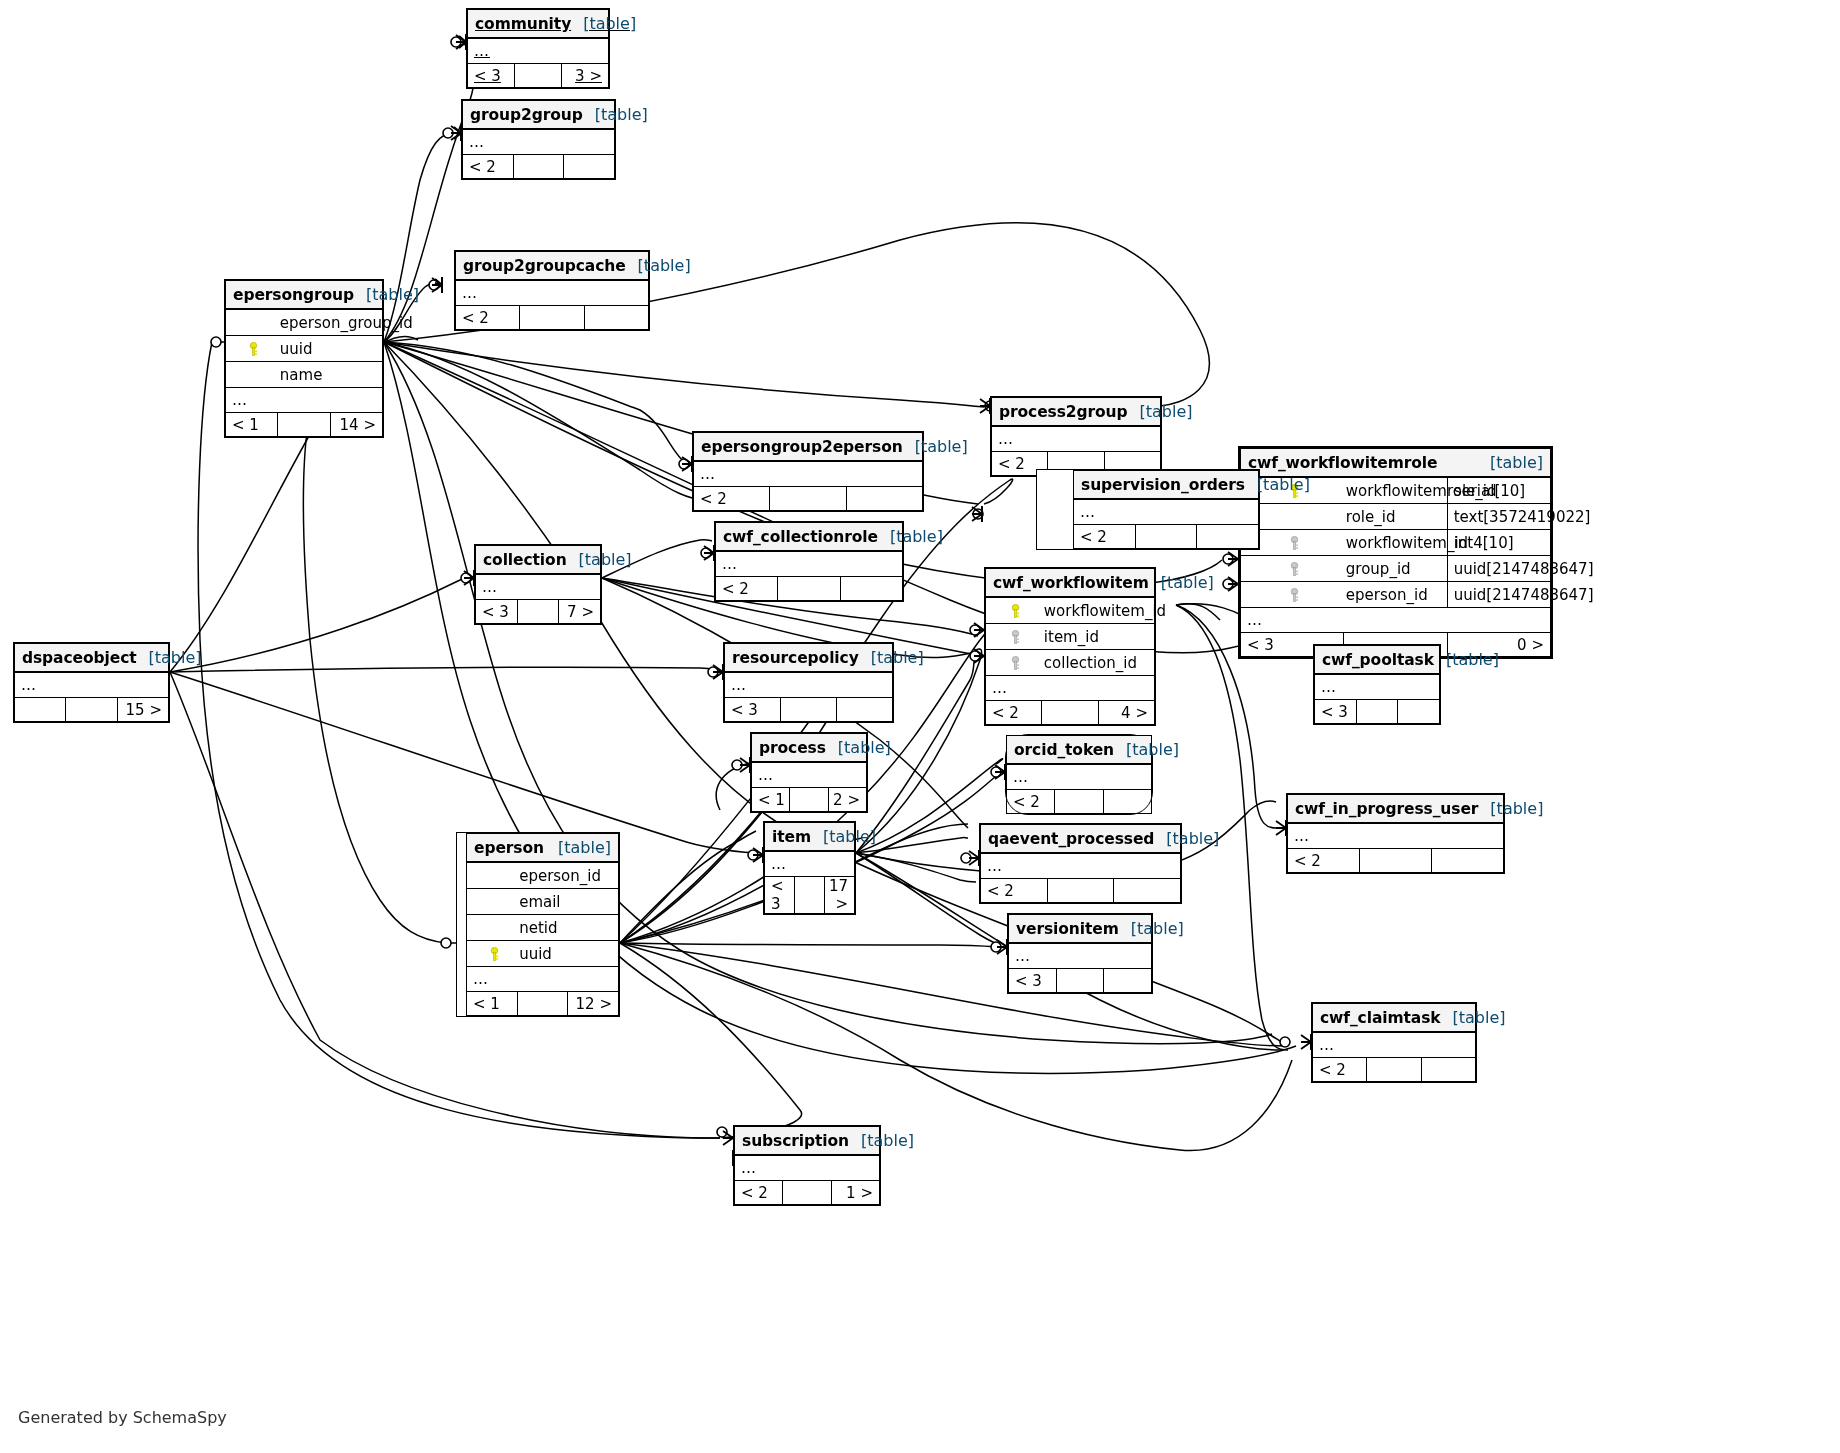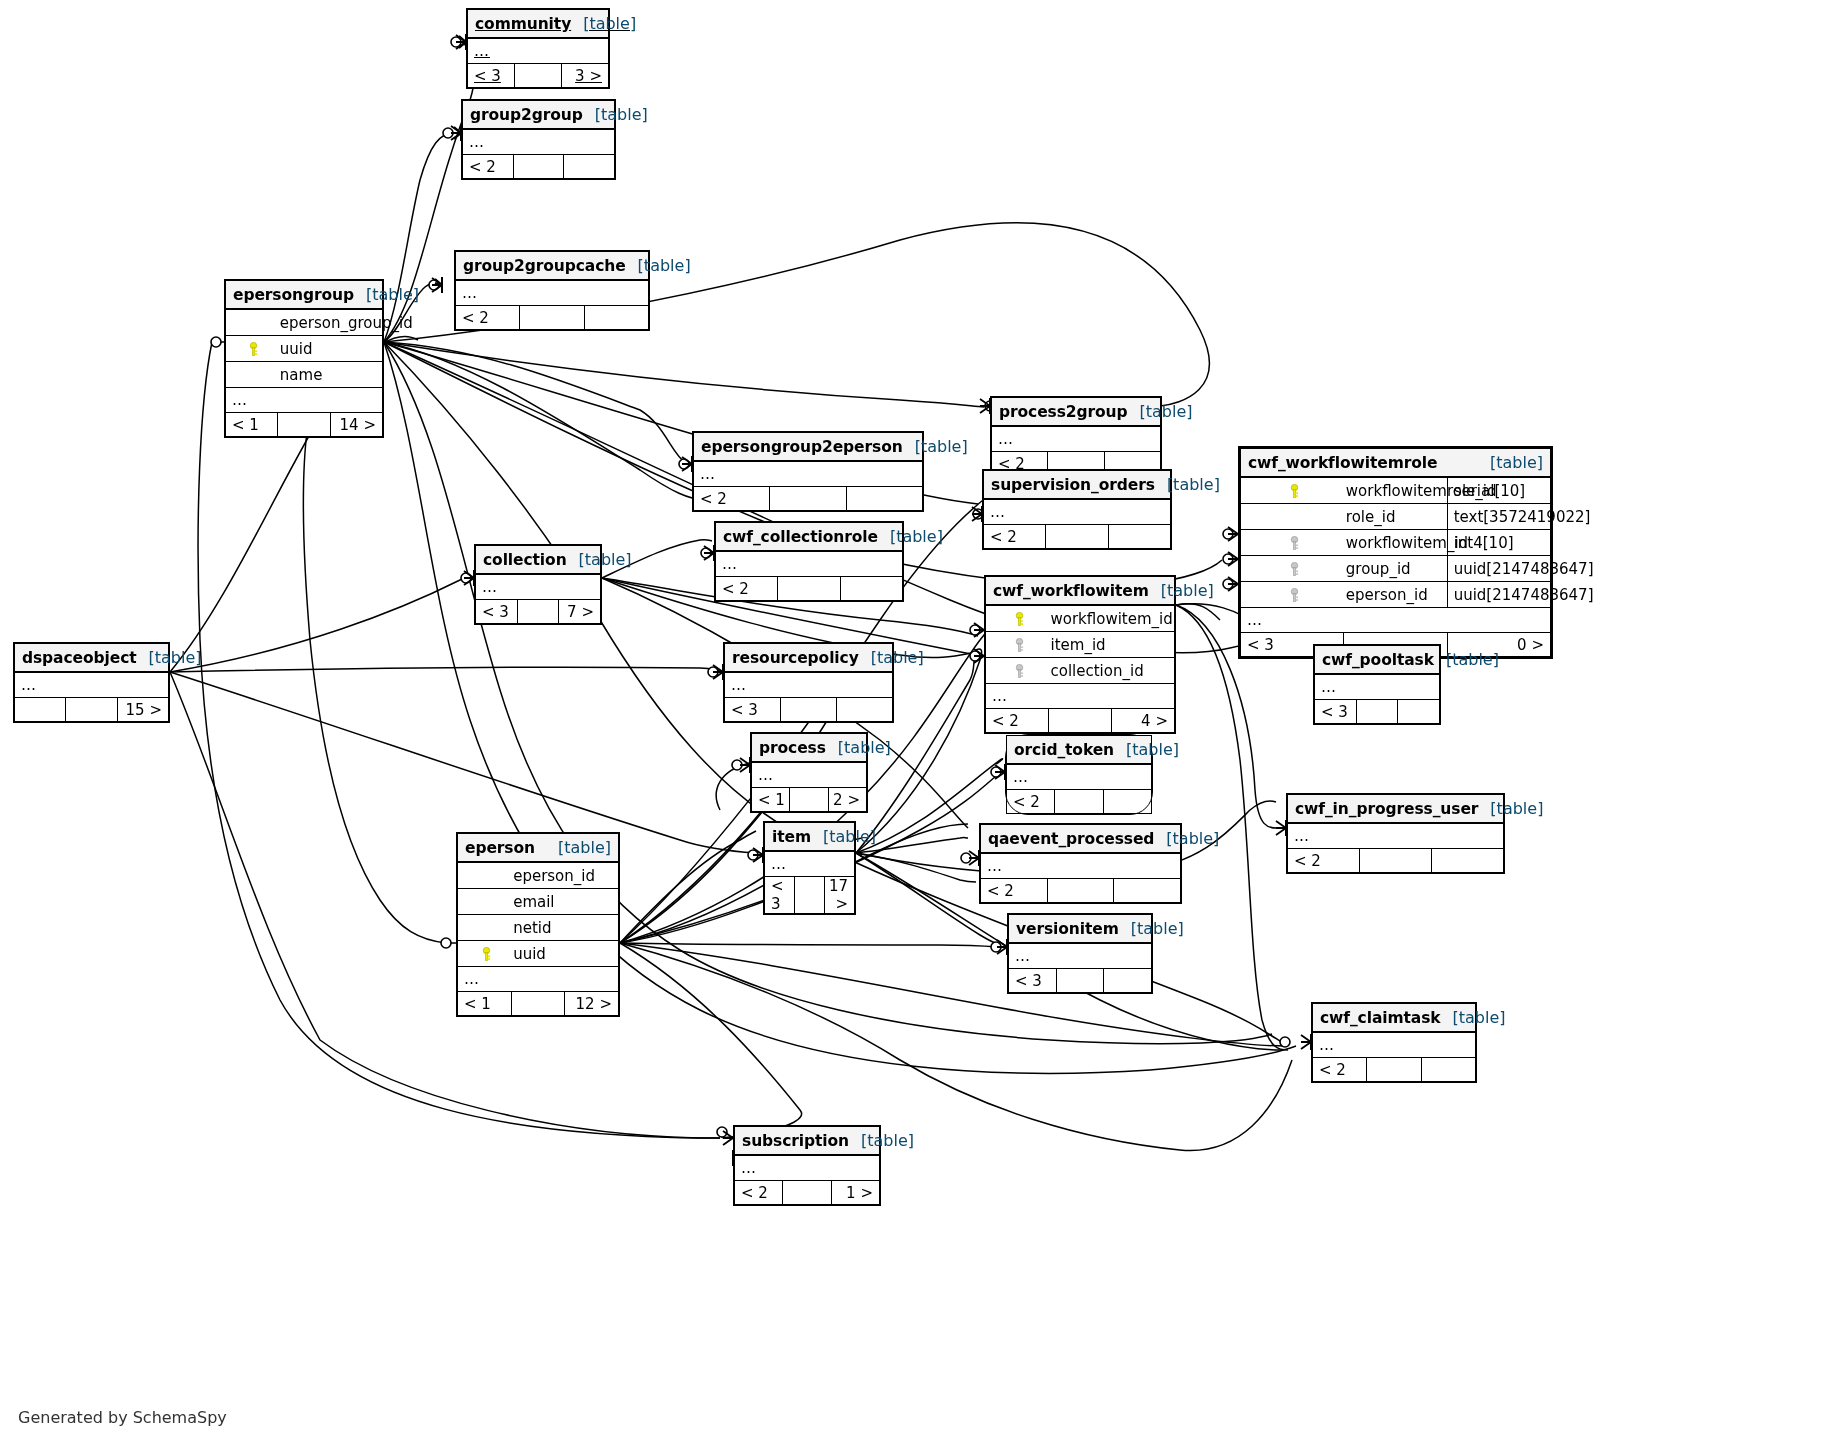--- a/index.html
+++ b/index.html
@@ -484,21 +484,21 @@
               <td colspan="3">…</td>
             </tr>
             <tr class="foot-row">
               <td class="foot-l">&lt; 3</td>
               <td class="foot-m"></td>
               <td class="foot-r">0 &gt;</td>
             </tr>
           </tbody>
         </table>
       </div>
-      <div class="tbl" style="left: 982px; top: 469px; width: 190px;">
+      <div class="tbl" style="left: 1036px; top: 469px; width: 224px; padding-left: 36px;">
         <table>
           <tbody>
             <tr>
               <td class="hdr-cell" colspan="3">
                 <span class="hdr-inner">
                   <span class="tname">supervision_orders</span>
                   <span class="ttag">[table]</span>
                 </span>
               </td>
             </tr>
@@ -550,21 +550,21 @@
               <td colspan="3">…</td>
             </tr>
             <tr class="foot-row">
               <td class="foot-l">&lt; 3</td>
               <td class="foot-m"></td>
               <td class="foot-r">7 &gt;</td>
             </tr>
           </tbody>
         </table>
       </div>
-      <div class="tbl" style="left: 984px; top: 567px; width: 192px; margin-top: 8px;">
+      <div class="tbl" style="left: 984px; top: 567px; width: 172px;">
         <table>
           <tbody>
             <tr>
               <td class="hdr-cell" colspan="3">
                 <span class="hdr-inner">
                   <span class="tname">cwf_workflowitem</span>
                   <span class="ttag">[table]</span>
                 </span>
               </td>
             </tr>
@@ -775,21 +775,21 @@
               <td colspan="3">…</td>
             </tr>
             <tr class="foot-row">
               <td class="foot-l">&lt; 2</td>
               <td class="foot-m"></td>
               <td class="foot-r"></td>
             </tr>
           </tbody>
         </table>
       </div>
-      <div class="tbl" style="left: 456px; top: 832px; width: 164px;">
+      <div class="tbl" style="left: 456px; top: 832px; width: 164px; padding-left: 9px;">
         <table>
           <tbody>
             <tr>
               <td class="hdr-cell" colspan="3">
                 <span class="hdr-inner">
                   <span class="tname">eperson</span>
                   <span class="ttag">[table]</span>
                 </span>
               </td>
             </tr>

